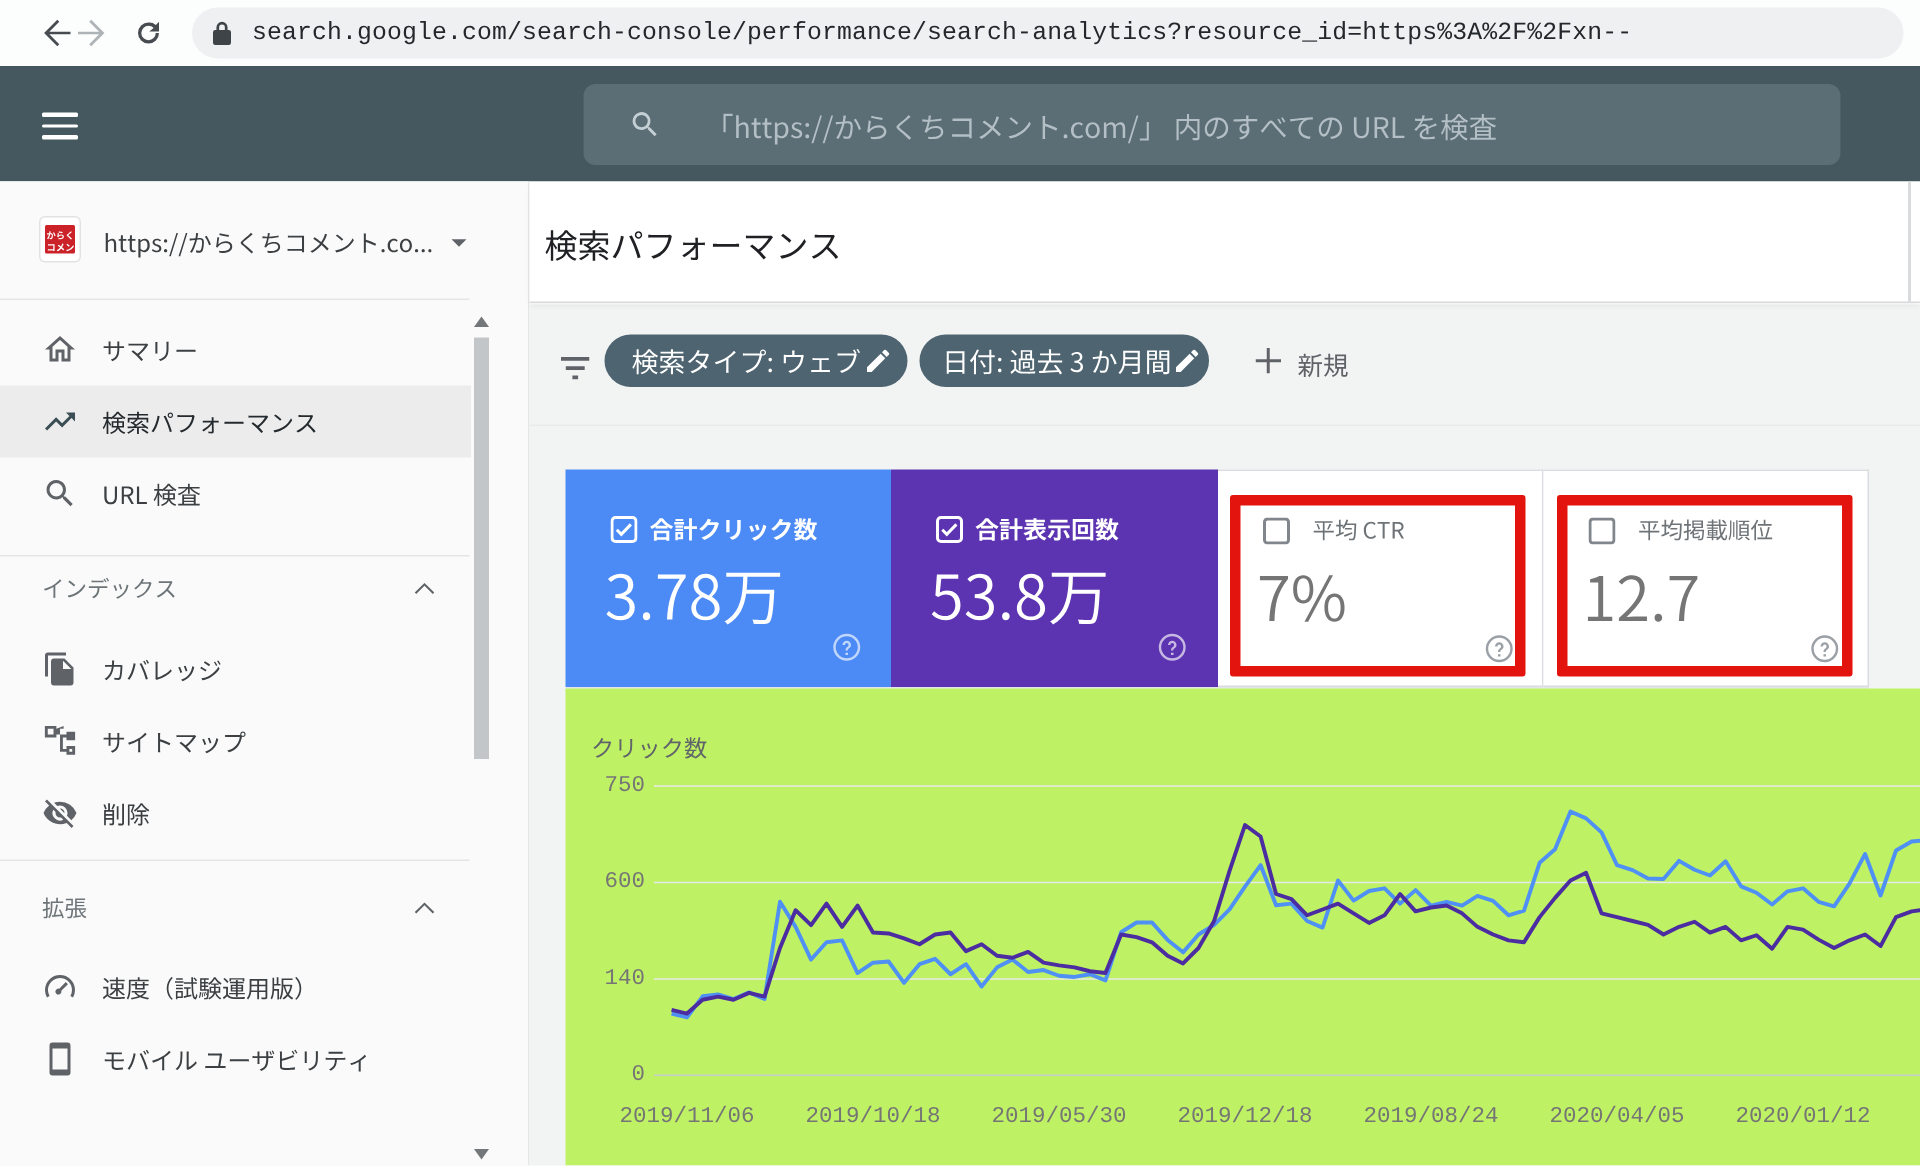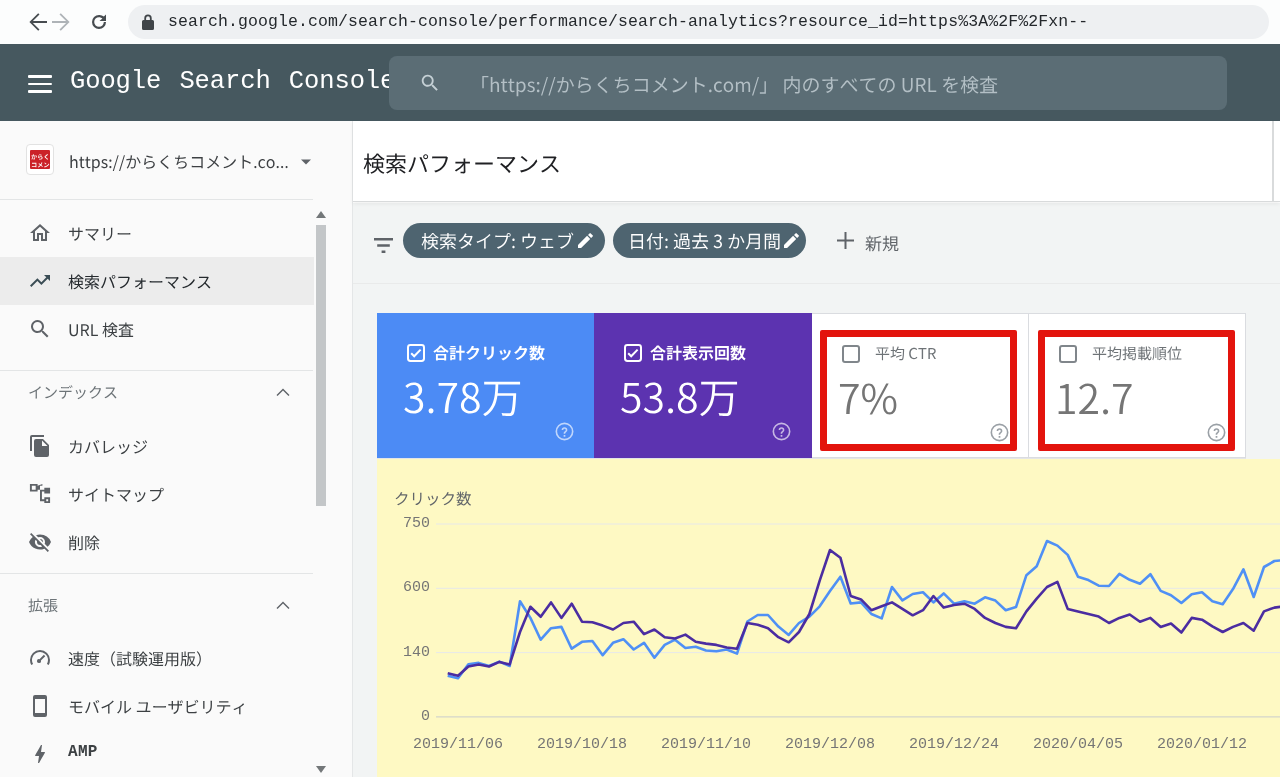--- a/index.html
+++ b/index.html
@@ -86,21 +86,21 @@
 .card .help { position:absolute; left:178px; top:109px; width:19px; height:19px; }
 .card.c-blue .help, .card.c-purple .help { color:rgba(255,255,255,0.65); }
 .card.c-white .help { color:#9aa0a6; }
 #cards-bottom-line { left:377px; top:458px; width:869px; height:1px; background:#e4e5e6; }
 
 .annotation { position:absolute; top:330px; height:121px; border:7px solid #e3140d; border-radius:2px; z-index:30; }
 #annot-ctr { left:820px; width:197px; }
 #annot-pos { left:1038px; width:197px; }
 
 
-#chart-panel { left:377px; top:459px; width:903px; height:318px; background:#fef9c3; }
+#chart-panel { left:377px; top:459px; width:903px; height:318px; background:#bef264; }
 .ytick { position:absolute; left:23px; width:30px; text-align:right; font-size:15px; color:#757575; }
 .xtick { position:absolute; top:277px; width:90px; text-align:center; font-size:15px; color:#757575; }
 #chart-svg { position:absolute; left:0; top:0; width:903px; height:318px; }
 
 .icon svg, .chev svg, .cb svg, .help svg, .pencil svg, .plus svg, #property-caret svg,
 #btn-back svg, #btn-forward svg, #btn-reload svg, #lock-icon svg, #hdr-search-icon svg,
 #filter-icon svg, #side-scroll-up svg, #side-scroll-down svg { width:100%; height:100%; display:block; }
 </style>
 </head>
 <body>
@@ -129,21 +129,20 @@
     </span>
   <div id="url-text" class="abs">search.google.com/search-console/performance/search-analytics?resource_id=https%3A%2F%2Fxn--u8ji8cwimisenhof.com%2F</div>
 </div>
 
 <div id="gsc-header" class="abs">
   <div id="hamburger" class="abs">
       <div></div>
       <div></div>
       <div></div>
     </div>
-  <div id="logo" class="abs">Google Search Console</div>
   <div id="hdr-search" class="abs"></div>
   <span id="hdr-search-icon" class="abs">
       <svg viewBox="0 0 24 24">
         <path d="M15.5 14h-.79l-.28-.27a6.5 6.5 0 1 0-.7.7l.27.28v.79l5 4.99L20.49 19zm-6 0A4.5 4.5 0 1 1 14 9.5 4.5 4.5 0 0 1 9.5 14z" fill="currentColor"></path>
       </svg>
     </span>
   <span class="vt " style="position:absolute;left:470px;top:29px;">
       <svg width="528.05" height="23.75" viewBox="0 -250 6948 312.5">
         <path d="M162 -212V-50H181V-194H242V-212Z M273 0H296V-98C310 -112 319 -119 333 -119C351 -119 359 -108 359 -83V0H382V-86C382 -120 368 -139 340 -139C322 -139 308 -129 295 -116L296 -144V-199H273Z M467 3C476 3 485 1 492 -2L488 -19C484 -17 478 -15 472 -15C457 -15 452 -25 452 -41V-117H488V-136H452V-174H432L430 -136L408 -134V-117H429V-42C429 -15 438 3 467 3Z M562 3C570 3 579 1 587 -2L582 -19C578 -17 572 -15 567 -15C551 -15 546 -25 546 -41V-117H583V-136H546V-174H527L524 -136L503 -134V-117H523V-42C523 -15 533 3 562 3Z M613 57H636V11L636 -12C648 -2 661 3 673 3C704 3 732 -24 732 -70C732 -112 713 -139 678 -139C662 -139 647 -130 635 -120H634L632 -136H613ZM669 -16C660 -16 648 -20 636 -30V-102C649 -114 661 -120 672 -120C698 -120 708 -100 708 -70C708 -36 692 -16 669 -16Z M804 3C836 3 853 -15 853 -37C853 -63 832 -71 812 -78C796 -84 782 -89 782 -102C782 -112 790 -122 808 -122C820 -122 829 -116 838 -110L850 -124C839 -132 824 -139 808 -139C778 -139 761 -122 761 -101C761 -78 781 -68 800 -62C815 -56 831 -50 831 -36C831 -24 822 -14 804 -14C788 -14 776 -21 764 -31L753 -16C766 -5 784 3 804 3Z M897 -98C906 -98 914 -104 914 -115C914 -125 906 -132 897 -132C888 -132 880 -125 880 -115C880 -104 888 -98 897 -98ZM897 3C906 3 914 -4 914 -14C914 -24 906 -32 897 -32C888 -32 880 -24 880 -14C880 -4 888 3 897 3Z M934 45H951L1026 -198H1010Z M1032 45H1049L1124 -198H1108Z M1323 -168 1305 -160C1323 -140 1342 -96 1350 -70L1369 -79C1360 -102 1339 -148 1323 -168ZM1147 -140 1149 -118C1156 -120 1166 -121 1172 -122L1204 -125C1195 -92 1176 -34 1151 0L1171 8C1198 -34 1214 -91 1224 -127C1235 -128 1245 -129 1251 -129C1266 -129 1277 -124 1277 -102C1277 -74 1273 -42 1265 -25C1260 -14 1253 -12 1244 -12C1236 -12 1223 -14 1213 -17L1216 4C1224 6 1236 7 1246 7C1262 7 1274 3 1282 -14C1292 -34 1296 -74 1296 -104C1296 -138 1278 -146 1256 -146C1250 -146 1240 -146 1228 -144L1234 -180C1235 -185 1236 -190 1237 -195L1214 -198C1214 -180 1212 -161 1208 -143C1192 -142 1178 -140 1170 -140C1162 -140 1155 -140 1147 -140Z M1462 -196 1456 -177C1476 -172 1530 -161 1554 -158L1558 -177C1536 -179 1483 -189 1462 -196ZM1456 -150 1435 -153C1434 -127 1427 -74 1422 -52L1441 -47C1442 -51 1444 -56 1448 -60C1466 -81 1493 -93 1526 -93C1551 -93 1570 -79 1570 -59C1570 -25 1531 -2 1452 -12L1458 9C1551 16 1591 -14 1591 -58C1591 -88 1565 -111 1527 -111C1497 -111 1470 -101 1446 -80C1448 -96 1452 -134 1456 -150Z M1804 -184 1785 -201C1782 -196 1776 -189 1771 -184C1754 -167 1716 -137 1697 -121C1675 -102 1672 -92 1696 -72C1719 -52 1757 -20 1774 -2C1780 4 1786 10 1792 16L1809 0C1783 -27 1738 -62 1716 -81C1700 -94 1700 -98 1715 -111C1734 -127 1770 -155 1786 -170C1791 -174 1798 -180 1804 -184Z M1906 -164 1906 -144C1920 -143 1936 -142 1954 -142H1954C1948 -114 1938 -78 1925 -53L1944 -46C1946 -51 1948 -54 1951 -58C1968 -78 1995 -88 2025 -88C2054 -88 2070 -74 2070 -55C2070 -14 2014 -4 1956 -12L1961 8C2037 16 2090 -3 2090 -55C2090 -84 2067 -105 2027 -105C2001 -105 1978 -99 1957 -84C1962 -98 1968 -122 1972 -142C2005 -144 2045 -148 2074 -153L2074 -172C2043 -166 2006 -162 1976 -160L1979 -175C1980 -181 1982 -189 1984 -196L1961 -197C1962 -190 1961 -184 1960 -176L1958 -160H1953C1938 -160 1919 -162 1906 -164Z M2168 -34V-11C2174 -11 2186 -12 2196 -12H2318L2318 2H2340C2340 -2 2339 -13 2339 -22V-151C2339 -157 2340 -165 2340 -170C2335 -170 2327 -170 2321 -170H2198C2190 -170 2179 -170 2171 -172V-149C2176 -150 2189 -150 2198 -150H2318V-32H2195C2185 -32 2174 -33 2168 -34Z M2448 -153 2435 -137C2459 -122 2487 -102 2506 -86C2481 -56 2450 -28 2406 -8L2424 8C2467 -15 2498 -45 2522 -73C2543 -54 2562 -37 2580 -16L2596 -33C2578 -52 2557 -72 2534 -90C2551 -114 2564 -142 2572 -164C2574 -169 2578 -178 2580 -182L2557 -190C2556 -184 2554 -176 2552 -172C2545 -150 2534 -126 2518 -103C2498 -118 2470 -139 2448 -153Z M2684 -183 2670 -168C2689 -156 2720 -129 2732 -116L2748 -132C2734 -146 2702 -172 2684 -183ZM2663 -16 2676 5C2718 -3 2750 -18 2774 -34C2812 -58 2842 -92 2858 -123L2846 -144C2832 -114 2802 -76 2763 -52C2739 -38 2707 -22 2663 -16Z M2962 -22C2962 -13 2962 0 2960 8H2984C2984 -1 2983 -14 2983 -22L2983 -104C3010 -96 3054 -79 3081 -64L3090 -86C3063 -99 3016 -117 2983 -127V-168C2983 -175 2984 -186 2984 -194H2960C2962 -186 2962 -174 2962 -168C2962 -146 2962 -36 2962 -22Z M3162 3C3172 3 3179 -4 3179 -14C3179 -24 3172 -32 3162 -32C3153 -32 3146 -24 3146 -14C3146 -4 3153 3 3162 3Z M3274 3C3290 3 3306 -3 3318 -14L3308 -29C3299 -22 3288 -16 3276 -16C3251 -16 3234 -36 3234 -68C3234 -99 3252 -120 3276 -120C3287 -120 3296 -115 3304 -108L3315 -123C3306 -132 3293 -139 3276 -139C3240 -139 3210 -113 3210 -68C3210 -23 3238 3 3274 3Z M3400 3C3434 3 3463 -23 3463 -68C3463 -113 3434 -139 3400 -139C3367 -139 3338 -113 3338 -68C3338 -23 3367 3 3400 3ZM3400 -16C3377 -16 3361 -36 3361 -68C3361 -99 3377 -120 3400 -120C3424 -120 3440 -99 3440 -68C3440 -36 3424 -16 3400 -16Z M3499 0H3522V-98C3534 -112 3546 -119 3556 -119C3574 -119 3582 -108 3582 -83V0H3604V-98C3617 -112 3628 -119 3638 -119C3656 -119 3664 -108 3664 -83V0H3686V-86C3686 -120 3673 -139 3646 -139C3629 -139 3615 -128 3600 -113C3595 -129 3584 -139 3563 -139C3547 -139 3533 -129 3521 -116H3520L3518 -136H3499Z M3710 45H3727L3802 -198H3786Z M3893 22V-140H3875V4H3814V22Z M4136 -167V20H4155V-149H4227C4226 -116 4217 -74 4162 -45C4166 -42 4172 -34 4175 -30C4209 -50 4227 -74 4236 -98C4259 -77 4284 -51 4297 -34L4313 -46C4297 -65 4267 -94 4242 -116C4244 -127 4246 -138 4246 -149H4319V-5C4319 0 4318 1 4313 1C4308 1 4291 2 4273 1C4276 6 4279 14 4280 20C4302 20 4318 20 4326 17C4335 14 4338 8 4338 -5V-167H4246V-210H4228V-167Z M4481 -160C4478 -138 4473 -114 4467 -93C4454 -51 4441 -34 4429 -34C4418 -34 4403 -48 4403 -80C4403 -114 4433 -154 4481 -160ZM4502 -161C4544 -157 4568 -126 4568 -88C4568 -45 4537 -21 4505 -14C4499 -13 4491 -12 4483 -11L4495 8C4554 0 4589 -35 4589 -88C4589 -138 4552 -180 4493 -180C4432 -180 4384 -132 4384 -78C4384 -36 4406 -11 4428 -11C4452 -11 4471 -37 4486 -89C4494 -112 4498 -138 4502 -161Z M4754 -93C4756 -70 4746 -58 4732 -58C4718 -58 4706 -67 4706 -82C4706 -99 4718 -109 4732 -109C4742 -109 4750 -104 4754 -93ZM4636 -163 4636 -144C4668 -146 4710 -148 4748 -148L4748 -123C4743 -125 4738 -126 4732 -126C4708 -126 4688 -107 4688 -82C4688 -55 4708 -40 4728 -40C4737 -40 4744 -43 4750 -47C4740 -24 4717 -10 4684 -3L4701 14C4759 -4 4776 -42 4776 -75C4776 -88 4773 -99 4768 -107L4767 -148H4770C4807 -148 4830 -148 4844 -147L4844 -166C4832 -166 4801 -166 4771 -166H4767L4767 -182C4768 -186 4768 -195 4768 -198H4746C4746 -196 4747 -189 4747 -182L4748 -166C4710 -165 4664 -164 4636 -163Z M4874 -64 4892 -45C4896 -50 4902 -58 4906 -65C4919 -80 4940 -108 4952 -122C4960 -133 4965 -135 4976 -123C4987 -110 5006 -86 5023 -68C5040 -48 5062 -22 5081 -4L5097 -22C5075 -43 5050 -69 5035 -86C5019 -102 5000 -127 4985 -143C4968 -160 4955 -157 4940 -140C4926 -122 4905 -94 4892 -80C4885 -74 4880 -68 4874 -64ZM5035 -169 5020 -162C5029 -151 5038 -135 5044 -122L5058 -129C5053 -141 5041 -160 5035 -169ZM5067 -182 5053 -175C5062 -164 5070 -148 5077 -135L5092 -142C5086 -154 5074 -173 5067 -182Z M5133 -166 5135 -144C5162 -150 5226 -156 5253 -159C5230 -145 5206 -114 5206 -74C5206 -19 5259 6 5305 8L5312 -13C5272 -14 5226 -30 5226 -79C5226 -108 5248 -146 5283 -158C5296 -162 5318 -162 5332 -162V-182C5316 -181 5292 -180 5265 -178C5219 -174 5172 -169 5155 -167C5150 -167 5142 -166 5133 -166Z M5481 -160C5478 -138 5473 -114 5467 -93C5454 -51 5441 -34 5429 -34C5418 -34 5403 -48 5403 -80C5403 -114 5433 -154 5481 -160ZM5502 -161C5544 -157 5568 -126 5568 -88C5568 -45 5537 -21 5505 -14C5499 -13 5491 -12 5483 -11L5495 8C5554 0 5589 -35 5589 -88C5589 -138 5552 -180 5493 -180C5432 -180 5384 -132 5384 -78C5384 -36 5406 -11 5428 -11C5452 -11 5471 -37 5486 -89C5494 -112 5498 -138 5502 -161Z M5758 3C5795 3 5824 -17 5824 -76V-183H5802V-75C5802 -31 5782 -17 5758 -17C5734 -17 5715 -31 5715 -75V-183H5692V-76C5692 -17 5720 3 5758 3Z M5896 -96V-164H5927C5956 -164 5972 -156 5972 -132C5972 -108 5956 -96 5927 -96ZM5974 0H6000L5953 -80C5978 -86 5994 -103 5994 -132C5994 -170 5968 -183 5930 -183H5873V0H5896V-78H5929Z M6032 0H6135V-20H6055V-183H6032Z M6419 -110 6411 -129C6404 -125 6398 -122 6390 -119C6377 -113 6362 -107 6345 -99C6341 -114 6328 -122 6312 -122C6301 -122 6286 -118 6277 -112C6285 -124 6294 -138 6299 -151C6326 -152 6358 -154 6382 -158L6382 -176C6359 -172 6332 -170 6306 -169C6310 -180 6312 -190 6314 -198L6293 -200C6292 -190 6290 -179 6287 -168L6270 -168C6259 -168 6241 -169 6228 -171V-152C6242 -151 6258 -150 6269 -150H6280C6270 -130 6254 -104 6222 -74L6239 -62C6248 -72 6255 -81 6262 -88C6273 -98 6289 -106 6305 -106C6316 -106 6325 -101 6328 -90C6298 -75 6269 -56 6269 -27C6269 4 6298 11 6333 11C6355 11 6383 9 6402 7L6402 -13C6380 -10 6354 -7 6334 -7C6308 -7 6289 -10 6289 -30C6289 -46 6305 -60 6328 -72C6328 -59 6328 -42 6328 -33H6347L6346 -81C6365 -90 6383 -97 6397 -102C6404 -105 6412 -108 6419 -110Z M6550 -112V-47H6600C6594 -26 6576 -7 6532 7C6536 10 6541 17 6543 21C6586 7 6606 -14 6615 -36C6630 -5 6651 10 6680 21C6682 16 6687 9 6692 5C6662 -4 6642 -17 6628 -47H6678V-112H6621V-135H6662V-148C6669 -143 6676 -138 6683 -134C6686 -140 6690 -146 6693 -151C6667 -162 6639 -185 6621 -210H6604C6591 -188 6567 -166 6542 -152V-156H6514V-210H6497V-156H6462V-139H6495C6488 -104 6472 -65 6456 -44C6459 -40 6464 -32 6466 -28C6477 -44 6488 -70 6497 -97V20H6514V-98C6522 -86 6530 -70 6534 -62L6545 -77C6540 -83 6521 -112 6514 -120V-139H6542V-140L6545 -134C6552 -138 6559 -142 6566 -147V-135H6604V-112ZM6613 -193C6624 -178 6640 -164 6657 -151H6572C6589 -164 6604 -179 6613 -193ZM6566 -97H6604V-76C6604 -71 6604 -67 6604 -62H6566ZM6621 -97H6660V-62H6621C6621 -67 6621 -71 6621 -75Z M6754 -100V-2H6712V15H6936V-2H6894V-100ZM6772 -2V-20H6874V-2ZM6772 -53H6874V-35H6772ZM6772 -67V-85H6874V-67ZM6814 -210V-178H6713V-162H6793C6772 -138 6738 -116 6708 -106C6712 -102 6717 -96 6720 -91C6754 -104 6791 -131 6814 -161V-108H6832V-161C6855 -132 6892 -106 6927 -93C6930 -98 6935 -104 6940 -108C6908 -118 6874 -139 6852 -162H6934V-178H6832V-210Z" fill="#b3bfc5"></path>
       </svg>
@@ -292,28 +291,20 @@
         <svg viewBox="0 0 24 24">
           <path d="M17 1.01L7 1a2 2 0 0 0-2 2v18a2 2 0 0 0 2 2h10a2 2 0 0 0 2-2V3a2 2 0 0 0-2-1.99zM17 19H7V5h10z" fill="currentColor"></path>
         </svg>
       </span>
       <span class="vt lbl" style="">
         <svg width="179.58" height="20" viewBox="0 -250 2806 312.5">
           <path d="M29 -106V-86C36 -86 46 -86 52 -86H101V-30C101 -10 113 4 151 4C174 4 198 3 218 1L219 -20C198 -17 177 -16 154 -16C130 -16 122 -24 122 -36V-86H206C212 -86 221 -86 227 -86V-106C221 -106 211 -105 206 -105H122V-158H187C196 -158 201 -158 207 -158V-178C202 -177 195 -176 187 -176C168 -176 86 -176 68 -176C59 -176 52 -177 45 -178V-158C52 -158 59 -158 68 -158H101V-105H52C46 -105 36 -106 29 -106Z M441 -195 428 -189C435 -180 443 -165 448 -154L462 -160C457 -171 448 -186 441 -195ZM469 -205 456 -199C463 -190 471 -176 476 -165L490 -171C485 -180 476 -196 469 -205ZM304 -75C296 -54 282 -28 266 -7L287 2C301 -18 315 -44 324 -67C334 -92 343 -130 347 -145C348 -150 350 -158 351 -163L329 -168C326 -139 315 -101 304 -75ZM428 -85C438 -58 450 -24 456 1L478 -6C472 -28 458 -67 448 -92C438 -118 422 -152 412 -170L391 -164C402 -145 418 -110 428 -85Z M522 -90 532 -71C566 -82 600 -96 627 -112V-19C627 -10 626 3 625 8H650C649 3 648 -10 648 -19V-124C674 -142 697 -160 716 -180L699 -196C682 -175 657 -153 631 -137C603 -120 565 -102 522 -90Z M881 -5 894 6C896 4 899 2 903 0C932 -14 966 -40 988 -69L976 -86C957 -58 926 -35 903 -25C903 -32 903 -153 903 -169C903 -178 904 -186 904 -188H881C882 -186 882 -178 882 -169C882 -153 882 -31 882 -19C882 -14 882 -9 881 -5ZM766 -6 785 6C806 -11 822 -36 830 -62C836 -88 838 -141 838 -169C838 -176 838 -184 839 -187H816C817 -182 818 -176 818 -168C818 -141 817 -91 810 -68C802 -44 788 -22 766 -6Z M1076 -37V-14C1084 -15 1091 -15 1098 -15H1266C1272 -15 1281 -15 1287 -14V-37C1281 -36 1274 -36 1266 -36H1232C1237 -62 1247 -129 1250 -152C1250 -154 1251 -158 1252 -161L1235 -169C1232 -168 1225 -166 1220 -166C1202 -166 1139 -166 1128 -166C1119 -166 1111 -167 1104 -168V-146C1112 -146 1118 -147 1128 -147C1140 -147 1204 -147 1226 -147C1226 -129 1215 -62 1210 -36H1098C1091 -36 1083 -36 1076 -37Z M1332 -108V-84C1339 -84 1352 -85 1366 -85C1385 -85 1485 -85 1504 -85C1515 -85 1525 -84 1530 -84V-108C1525 -108 1516 -107 1503 -107C1485 -107 1385 -107 1366 -107C1352 -107 1339 -108 1332 -108Z M1755 -191 1743 -187C1748 -178 1754 -162 1758 -152L1770 -156C1766 -166 1760 -182 1755 -191ZM1780 -198 1768 -194C1773 -185 1779 -171 1783 -160L1795 -164C1792 -174 1785 -189 1780 -198ZM1568 -140V-118C1571 -118 1582 -119 1593 -119H1620V-79C1620 -69 1619 -58 1619 -56H1641C1641 -58 1640 -70 1640 -79V-119H1711V-109C1711 -39 1689 -17 1643 0L1660 16C1717 -10 1732 -44 1732 -110V-119H1759C1770 -119 1779 -119 1782 -118V-140C1778 -139 1770 -138 1759 -138H1732V-170C1732 -180 1732 -188 1733 -190H1710C1710 -188 1711 -180 1711 -170V-138H1640V-170C1640 -179 1641 -186 1641 -188H1619C1620 -183 1620 -176 1620 -170V-138H1593C1583 -138 1570 -140 1568 -140Z M1988 -196 1975 -190C1982 -181 1990 -166 1995 -156L2008 -162C2003 -172 1994 -187 1988 -196ZM2016 -206 2002 -200C2009 -191 2018 -177 2023 -166L2036 -172C2032 -181 2022 -197 2016 -206ZM1876 -188H1852C1854 -182 1854 -173 1854 -167C1854 -154 1854 -54 1854 -30C1854 -10 1865 -1 1884 3C1894 4 1909 5 1924 5C1951 5 1989 3 2010 0V-23C1990 -17 1952 -15 1925 -15C1913 -15 1900 -16 1892 -17C1880 -19 1874 -22 1874 -35V-90C1906 -98 1949 -112 1977 -123C1984 -126 1993 -130 2000 -132L1992 -152C1984 -148 1977 -144 1970 -141C1944 -130 1904 -118 1874 -111V-167C1874 -174 1875 -182 1876 -188Z M2250 -190H2226C2227 -184 2228 -176 2228 -168C2228 -159 2228 -138 2228 -128C2228 -81 2225 -61 2207 -40C2192 -23 2170 -13 2147 -7L2164 10C2182 4 2207 -7 2223 -26C2241 -48 2249 -68 2249 -128C2249 -137 2249 -158 2249 -168C2249 -176 2250 -184 2250 -190ZM2134 -188H2111C2112 -183 2112 -174 2112 -170C2112 -162 2112 -97 2112 -86C2112 -79 2112 -71 2111 -67H2134C2134 -72 2133 -80 2133 -86C2133 -97 2133 -162 2133 -170C2133 -176 2134 -183 2134 -188Z M2360 -185V-164C2366 -165 2374 -165 2382 -165C2397 -165 2470 -165 2484 -165C2491 -165 2500 -165 2507 -164V-185C2500 -184 2490 -184 2484 -184C2470 -184 2397 -184 2382 -184C2374 -184 2367 -184 2360 -185ZM2330 -122V-102C2337 -102 2344 -102 2352 -102H2426C2426 -78 2423 -58 2412 -40C2402 -24 2384 -10 2365 -2L2383 12C2404 1 2424 -17 2432 -34C2442 -52 2446 -75 2447 -102H2515C2521 -102 2529 -102 2535 -102V-122C2529 -121 2520 -121 2515 -121C2502 -121 2366 -121 2352 -121C2344 -121 2337 -122 2330 -122Z M2586 -64 2596 -46C2624 -55 2653 -68 2674 -79V-2C2674 5 2674 16 2673 20H2696C2695 16 2695 5 2695 -2V-92C2718 -106 2739 -124 2752 -138L2736 -153C2723 -137 2700 -117 2676 -102C2656 -90 2620 -72 2586 -64Z" fill="#3c4043"></path>
         </svg>
       </span>
     </div>
-    <div class="nav-row abs" style="top:609px">
-      <span class="icon">
-        <svg viewBox="0 0 24 24">
-          <path d="M11 21h-1l1-7H7.5c-.58 0-.57-.32-.38-.66s.05-.08.07-.12C8.48 10.94 10.42 7.54 13 3h1l-1 7h3.5c.49 0 .56.33.47.51l-.07.15C12.96 17.55 11 21 11 21z" fill="currentColor"></path>
-        </svg>
-      </span>
-      <span class="lbl amp-lbl" style="top:13px">AMP</span>
-    </div>
   <span id="side-scroll-up" class="abs">
       <svg viewBox="0 0 14 16">
         <path d="M7 4l5 7H2z" fill="currentColor"></path>
       </svg>
     </span>
   <div id="side-scroll-thumb" class="abs"></div>
   <span id="side-scroll-down" class="abs">
       <svg viewBox="0 0 14 16">
         <path d="M7 12L2 5h10z" fill="currentColor"></path>
       </svg>
@@ -488,18 +479,18 @@
       <svg width="77.50" height="19.375" viewBox="0 -250 1250 312.5">
         <path d="M134 -194 111 -202C110 -195 106 -186 103 -182C92 -160 68 -123 25 -98L42 -84C69 -103 90 -125 105 -146H190C185 -123 170 -91 150 -68C127 -42 96 -19 50 -5L68 11C115 -6 145 -29 168 -57C190 -84 206 -118 212 -143C214 -147 216 -153 218 -156L201 -166C197 -165 192 -164 185 -164H117L123 -174C126 -179 130 -188 134 -194Z M444 -190H420C421 -184 422 -176 422 -168C422 -159 422 -138 422 -128C422 -81 419 -61 401 -40C386 -23 364 -13 341 -7L358 10C376 4 401 -7 417 -26C435 -48 443 -68 443 -128C443 -137 443 -158 443 -168C443 -176 444 -184 444 -190ZM328 -188H305C306 -183 306 -174 306 -170C306 -162 306 -97 306 -86C306 -79 306 -71 305 -67H328C328 -72 327 -80 327 -86C327 -97 327 -162 327 -170C327 -176 328 -183 328 -188Z M621 -144 602 -138C608 -126 619 -95 622 -84L640 -90C637 -101 625 -134 621 -144ZM711 -130 690 -137C686 -105 673 -73 655 -51C635 -26 603 -6 574 2L590 19C618 8 649 -11 672 -41C690 -63 701 -90 708 -118C708 -121 710 -125 711 -130ZM563 -132 544 -124C549 -116 563 -81 566 -68L586 -75C581 -88 568 -121 563 -132Z M884 -194 861 -202C860 -195 856 -186 853 -182C842 -160 818 -123 775 -98L792 -84C819 -103 840 -125 855 -146H940C935 -123 920 -91 900 -68C877 -42 846 -19 800 -5L818 11C865 -6 895 -29 918 -57C940 -84 956 -118 962 -143C964 -147 966 -153 968 -156L951 -166C947 -165 942 -164 935 -164H867L873 -174C876 -179 880 -188 884 -194Z M1110 -205C1105 -195 1097 -181 1090 -172L1103 -166C1110 -174 1118 -187 1126 -198ZM1021 -198C1028 -188 1034 -174 1036 -165L1051 -172C1049 -181 1042 -194 1035 -204ZM1157 -210C1150 -166 1137 -124 1116 -97C1120 -94 1128 -88 1131 -84C1138 -94 1144 -104 1150 -116C1155 -90 1162 -67 1172 -46C1160 -27 1143 -12 1122 -1C1114 -6 1104 -13 1093 -19C1102 -30 1107 -44 1110 -61H1133V-76H1066L1074 -94L1070 -95H1080V-133C1093 -124 1108 -112 1115 -106L1125 -119C1118 -124 1091 -141 1080 -148V-148H1132V-164H1080V-210H1063V-164H1011V-148H1058C1046 -132 1026 -116 1008 -109C1012 -105 1016 -99 1019 -94C1034 -103 1050 -117 1063 -132V-97L1056 -98L1046 -76H1010V-61H1038C1032 -48 1024 -35 1019 -26L1036 -20L1039 -26C1048 -23 1056 -19 1064 -15C1051 -6 1034 0 1010 4C1014 8 1018 15 1019 20C1046 14 1066 6 1080 -6C1092 0 1102 7 1110 14L1116 8C1119 12 1122 18 1124 21C1148 8 1168 -8 1182 -28C1194 -8 1210 9 1229 20C1232 15 1238 8 1242 4C1222 -7 1206 -24 1194 -46C1209 -72 1218 -106 1225 -146H1240V-164H1166C1170 -178 1174 -192 1176 -208ZM1058 -61H1092C1089 -48 1084 -36 1077 -27C1067 -32 1057 -36 1047 -40ZM1162 -146H1205C1201 -115 1194 -88 1184 -66C1173 -90 1166 -117 1162 -146Z" fill="#616569"></path>
       </svg>
     </span>
   <div class="ytick" style="top:56px">750</div>
     <div class="ytick" style="top:120.29999999999995px">600</div>
     <div class="ytick" style="top:184.60000000000002px">140</div>
     <div class="ytick" style="top:248.89999999999998px">0</div>
   <div class="xtick" style="left:36.0px">2019/11/06</div>
     <div class="xtick" style="left:160.0px">2019/10/18</div>
-    <div class="xtick" style="left:284.0px">2019/11/10</div>
-    <div class="xtick" style="left:408.0px">2019/12/08</div>
-    <div class="xtick" style="left:532.0px">2019/12/24</div>
+    <div class="xtick" style="left:284.0px">2019/05/30</div>
+    <div class="xtick" style="left:408.0px">2019/12/18</div>
+    <div class="xtick" style="left:532.0px">2019/08/24</div>
     <div class="xtick" style="left:656.0px">2020/04/05</div>
     <div class="xtick" style="left:780.0px">2020/01/12</div>
 </div>
 
 </body></html>

